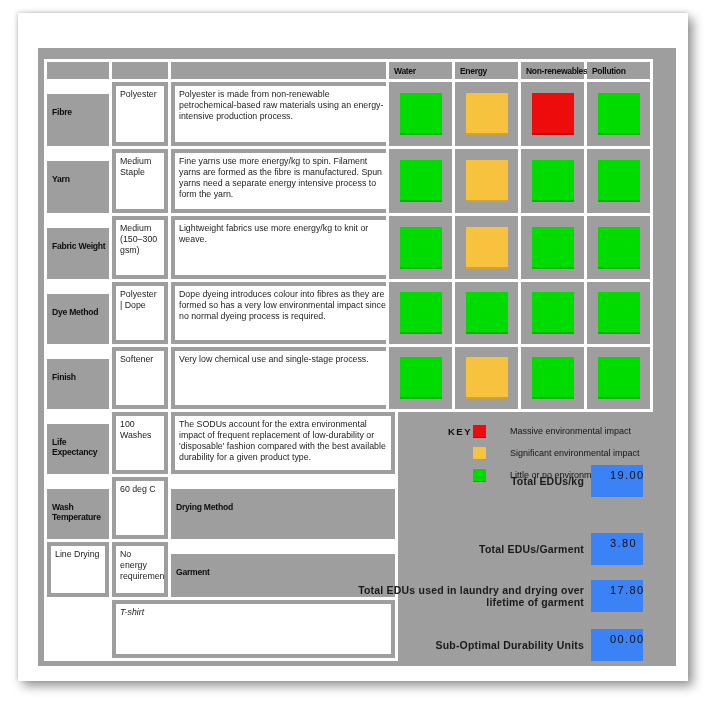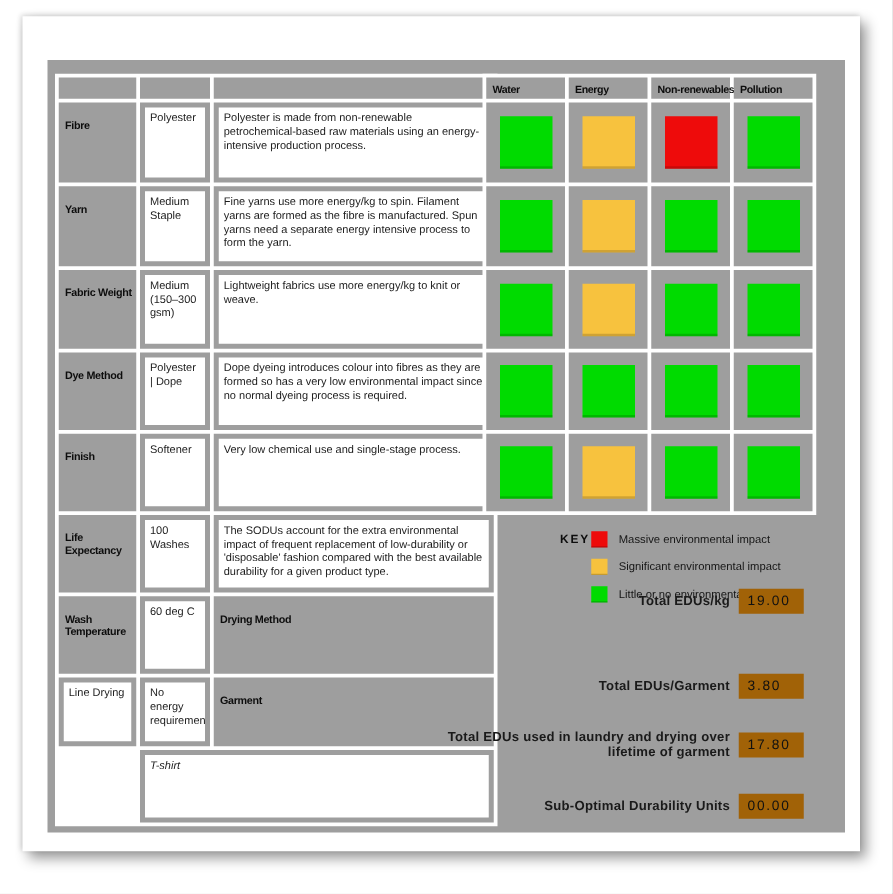--- a/index.html
+++ b/index.html
@@ -15,48 +15,48 @@
             grid-template-columns:62px 56px 224px;
             grid-template-rows:17px 64px 64px 63px 62px 62px 62px 62px 55px 58px;
             gap:3px; padding:3px; background:#ffffff; }
   
   .rtable { position:absolute; left:348px; top:11px; display:grid;
             grid-template-columns:repeat(4,63px);
             grid-template-rows:17px 64px 64px 63px 62px 62px;
             gap:3px; padding:3px; background:#ffffff; }
   .cell { background:#9e9e9e; }
   .lbl { font-weight:bold; font-size:8.6px; letter-spacing:-0.25px; line-height:1.2;
-         padding:13px 3px 0 5px; color:#0d0d0d; }
+         padding:13px 3px 0 5px; color:#0d0d0d;margin-top:12px; }
   .vcell,.dcell { padding:4px; }
   .wbox { width:100%; height:100%; background:#ffffff; padding:3px 4px;
           font-size:8.8px; line-height:1.25; color:#1c1c1c; overflow:hidden; }
   .span2 { grid-column:2 / span 2;font-style:italic; }
   .hc { display:flex; align-items:center; font-weight:bold; font-size:8.5px;
         letter-spacing:-0.3px; white-space:nowrap; padding-left:5px; color:#0d0d0d; }
   .icell { display:flex; align-items:center; justify-content:center; }
   .sq { width:42px; height:42px; border-bottom:2px solid rgba(0,0,0,0.16); }
   .sw { width:13px; height:13px; display:inline-block; flex:0 0 13px;
         border-bottom:1px solid rgba(0,0,0,0.2); }
   [data-color="green"]  { background:#00db00; }
   [data-color="yellow"] { background:#f7c23e; }
   [data-color="red"]    { background:#ee0b0b; }
 
   
   .key { position:absolute; left:410px; top:372px; }
   .krow { display:flex; align-items:center; height:22px; }
   .ktitle { width:25px; font-weight:bold; font-size:9.5px; letter-spacing:1.5px; color:#0d0d0d; }
-  .klabel { font-size:9px; color:#151515; margin-left:9px; }
+  .klabel { font-size:9px; color:#151515; margin-left:24px; }
 
   
   .trow { position:absolute; right:33px; height:24px; display:flex;
           align-items:center; }
   .tlabel { width:230px; text-align:right; font-weight:bold; font-size:10.5px;
             line-height:1.18; letter-spacing:0.2px; color:#1a1a1a; }
-  .tbox { width:52px; height:20px; margin-left:7px; background:#a16207;
-          font-size:11px; letter-spacing:1.4px; line-height:20px; padding-left:7px;
+  .tbox { width:52px; height:32px; margin-left:7px; background:#3b82f6;
+          font-size:11px; letter-spacing:1.4px; line-height:20px; padding-left:19px;
           color:#111; }
 </style>
 </head>
 <body>
 
 <div class="page">
   <div class="panel">
 
     <div class="ltable">
       <div class="cell"></div>

